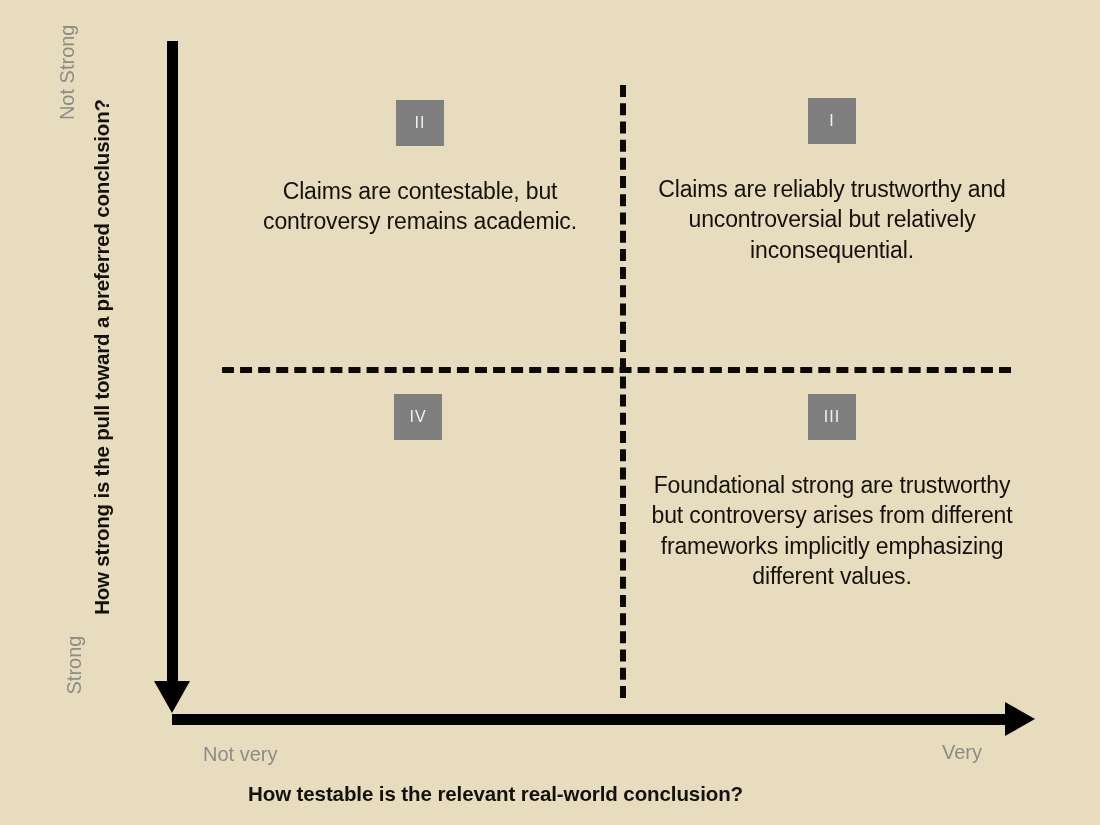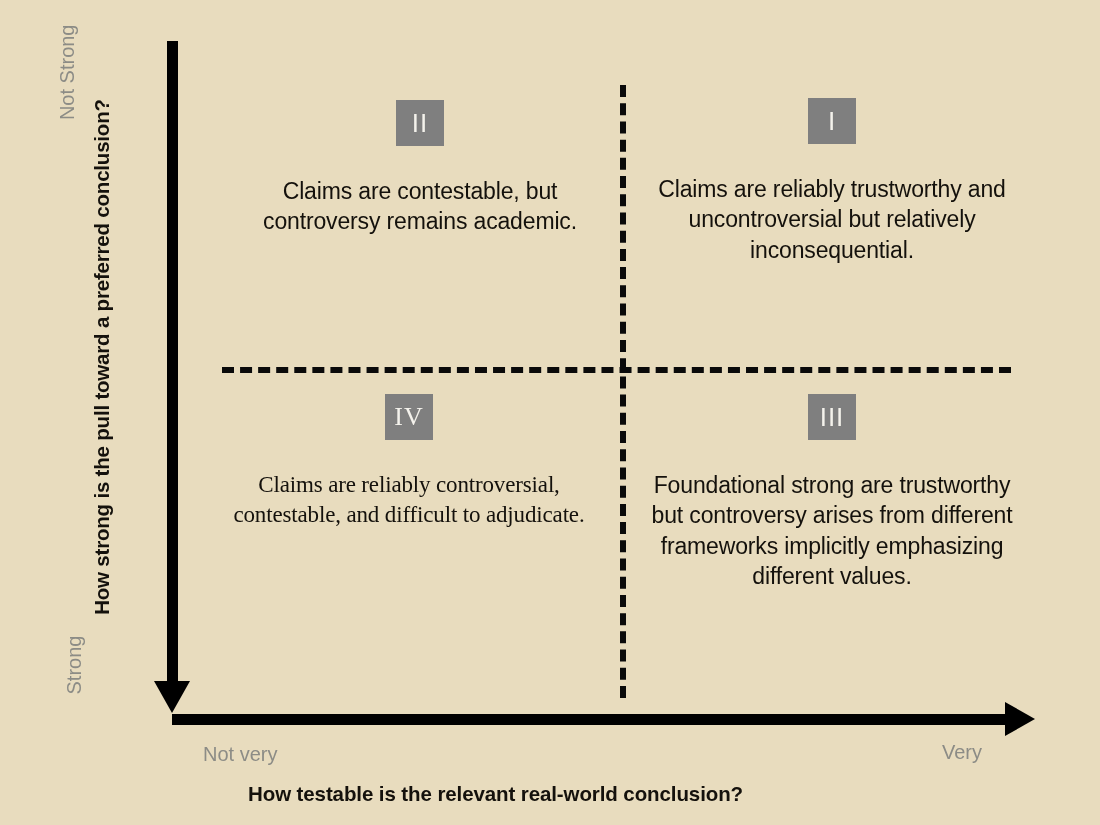--- a/index.html
+++ b/index.html
@@ -138,29 +138,29 @@
 
   
   .quadrant {
     position: absolute;
     display: flex;
     flex-direction: column;
     align-items: center;
   }
   .q2 { left: 225px; top: 100px;  width: 390px; }
   .q1 { left: 637px; top: 98px;   width: 390px; }
-  .q4 { left: 214px; top: 394px;  width: 390px; font-family: Liberation Serif, serif; }
+  .q4 { left: 223px; top: 394px;  width: 390px; }
   .q3 { left: 637px; top: 394px;  width: 390px; }
 
   .quadrant-badge {
     width: 48px;
     height: 46px;
     background: #7f7f7f;
     color: #f4f2ec;
-    font-size: 26px;
+    font-size: 16px;
     font-weight: normal;
     display: flex;
     align-items: center;
     justify-content: center;
     letter-spacing: 1px;
     box-sizing: border-box;
   }
   .quadrant-text {
     margin-top: 30px;
     font-size: 23px;
@@ -196,21 +196,20 @@
     <div class="quadrant-text">Claims are contestable, but controversy remains academic.</div>
   </div>
 
   <div class="quadrant q1">
     <div class="quadrant-badge">I</div>
     <div class="quadrant-text">Claims are reliably trustworthy and uncontroversial but relatively inconsequential.</div>
   </div>
 
   <div class="quadrant q4">
     <div class="quadrant-badge">IV</div>
-    <div class="quadrant-text">Claims are reliably controversial, contestable, and difficult to adjudicate.</div>
   </div>
 
   <div class="quadrant q3">
     <div class="quadrant-badge">III</div>
     <div class="quadrant-text">Foundational strong are trustworthy but controversy arises from different frameworks implicitly emphasizing different values.</div>
   </div>
 
   <div class="x-axis-title">How testable is the relevant real-world conclusion?</div>
 
 </div>

